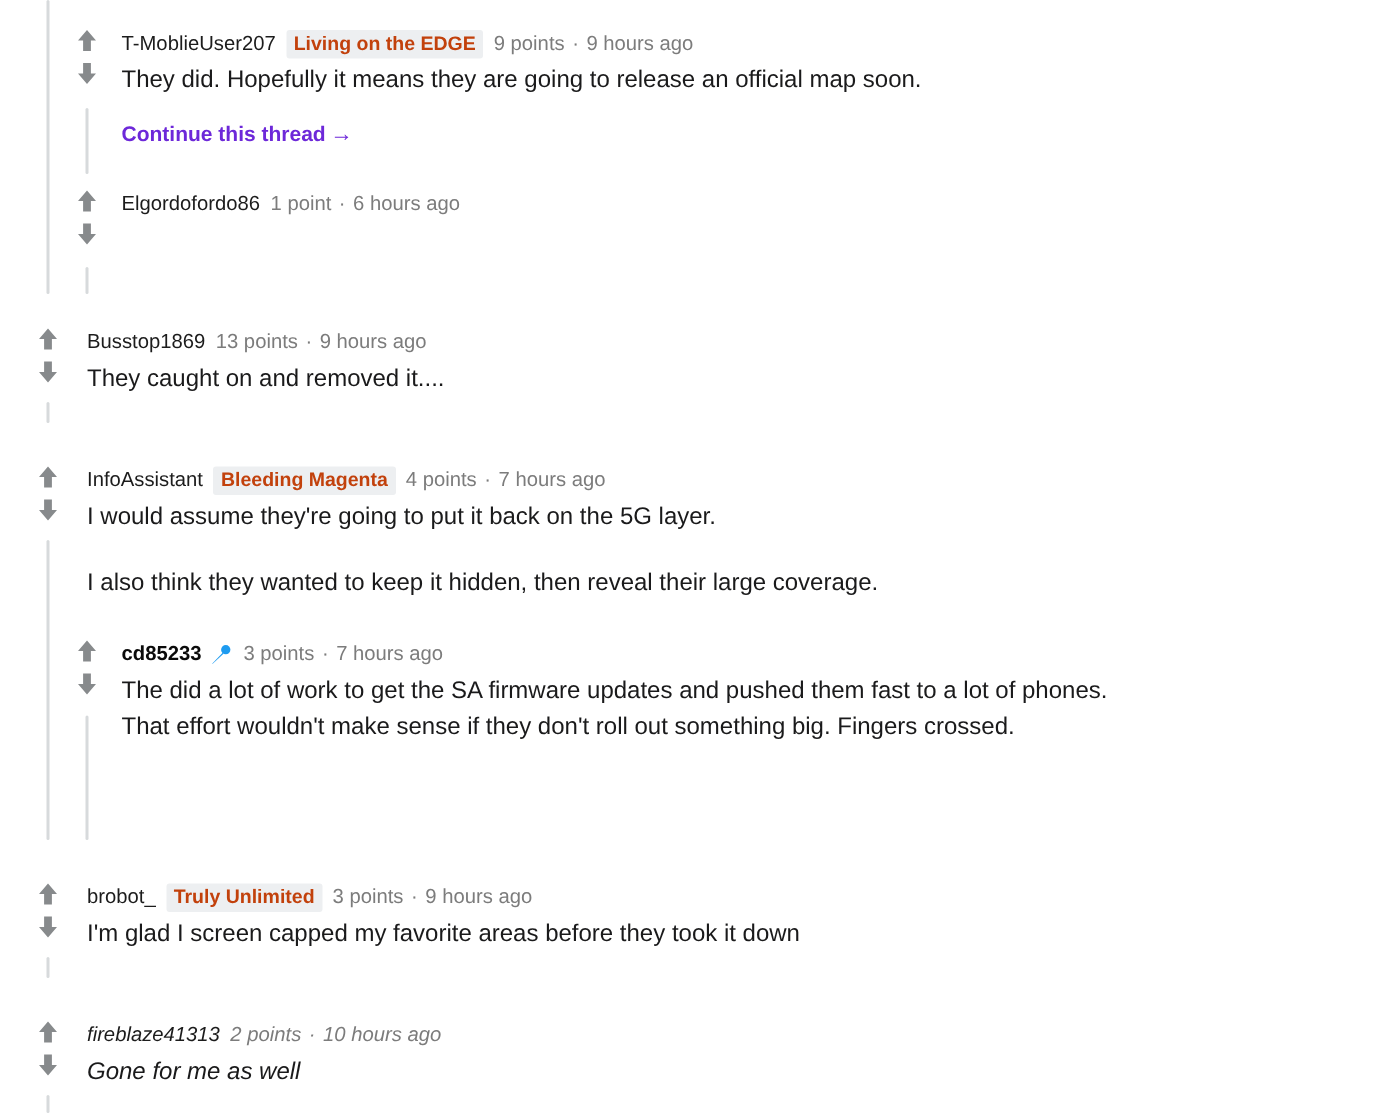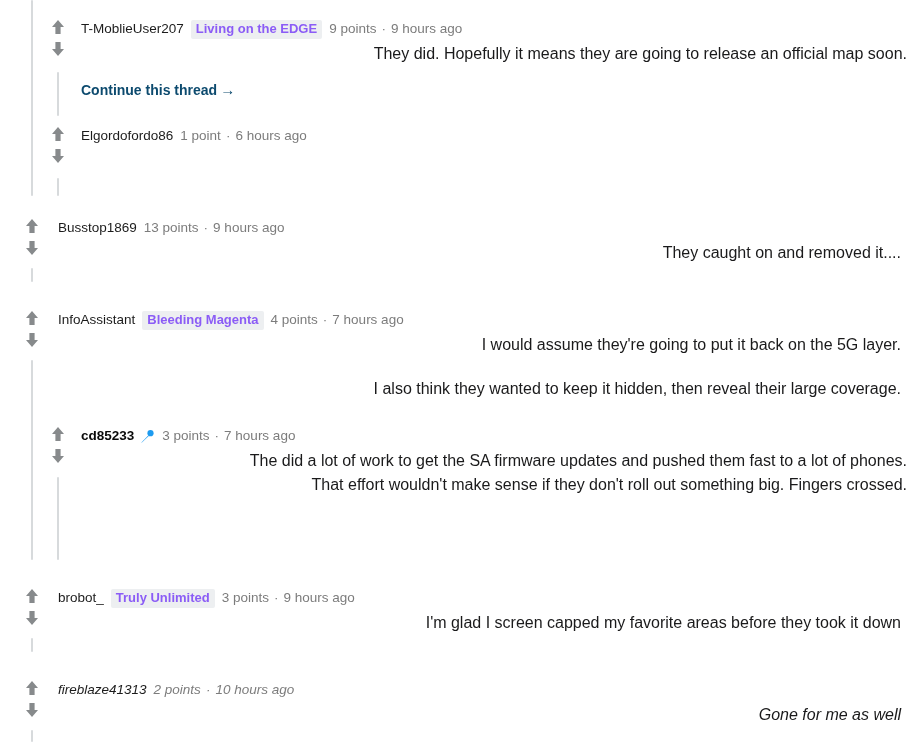--- a/index.html
+++ b/index.html
@@ -68,21 +68,21 @@
     color: #1c1c1c;
     font-size: 13.5px;
   }
   .user.op {
     font-weight: bold;
     color: #0a0a0a;
   }
   .flair {
     display: inline-block;
     background: #edeff1;
-    color: #8b5cf6;
+    color: #c2410c;
     font-weight: bold;
     font-size: 13px;
     padding: 1px 5px 2px 5px;
     margin-left: 7px;
     border-radius: 2px;
     line-height: 16px;
   }
   .dim {
     color: #7c7c7c;
     font-size: 13.5px;
@@ -102,31 +102,30 @@
 
   
   .ctext {
     font-size: 16px;
     line-height: 24px;
     color: #1a1a1b;
     margin-top: 3px;
   }
   .ctext p {
     margin: 0 0 0 0;
-    text-align: right;
   }
   .ctext p + p {
     margin-top: 20px;
   }
 
   
   .continue {
     font-size: 14px;
     font-weight: bold;
-    color: #0c4a6e;
+    color: #6d28d9;
     text-decoration: none;
     white-space: nowrap;
     display: inline-block;
   }
   .continue .carrow {
     font-weight: normal;
     margin-left: 3px;
     font-size: 15px;
   }
 </style>

